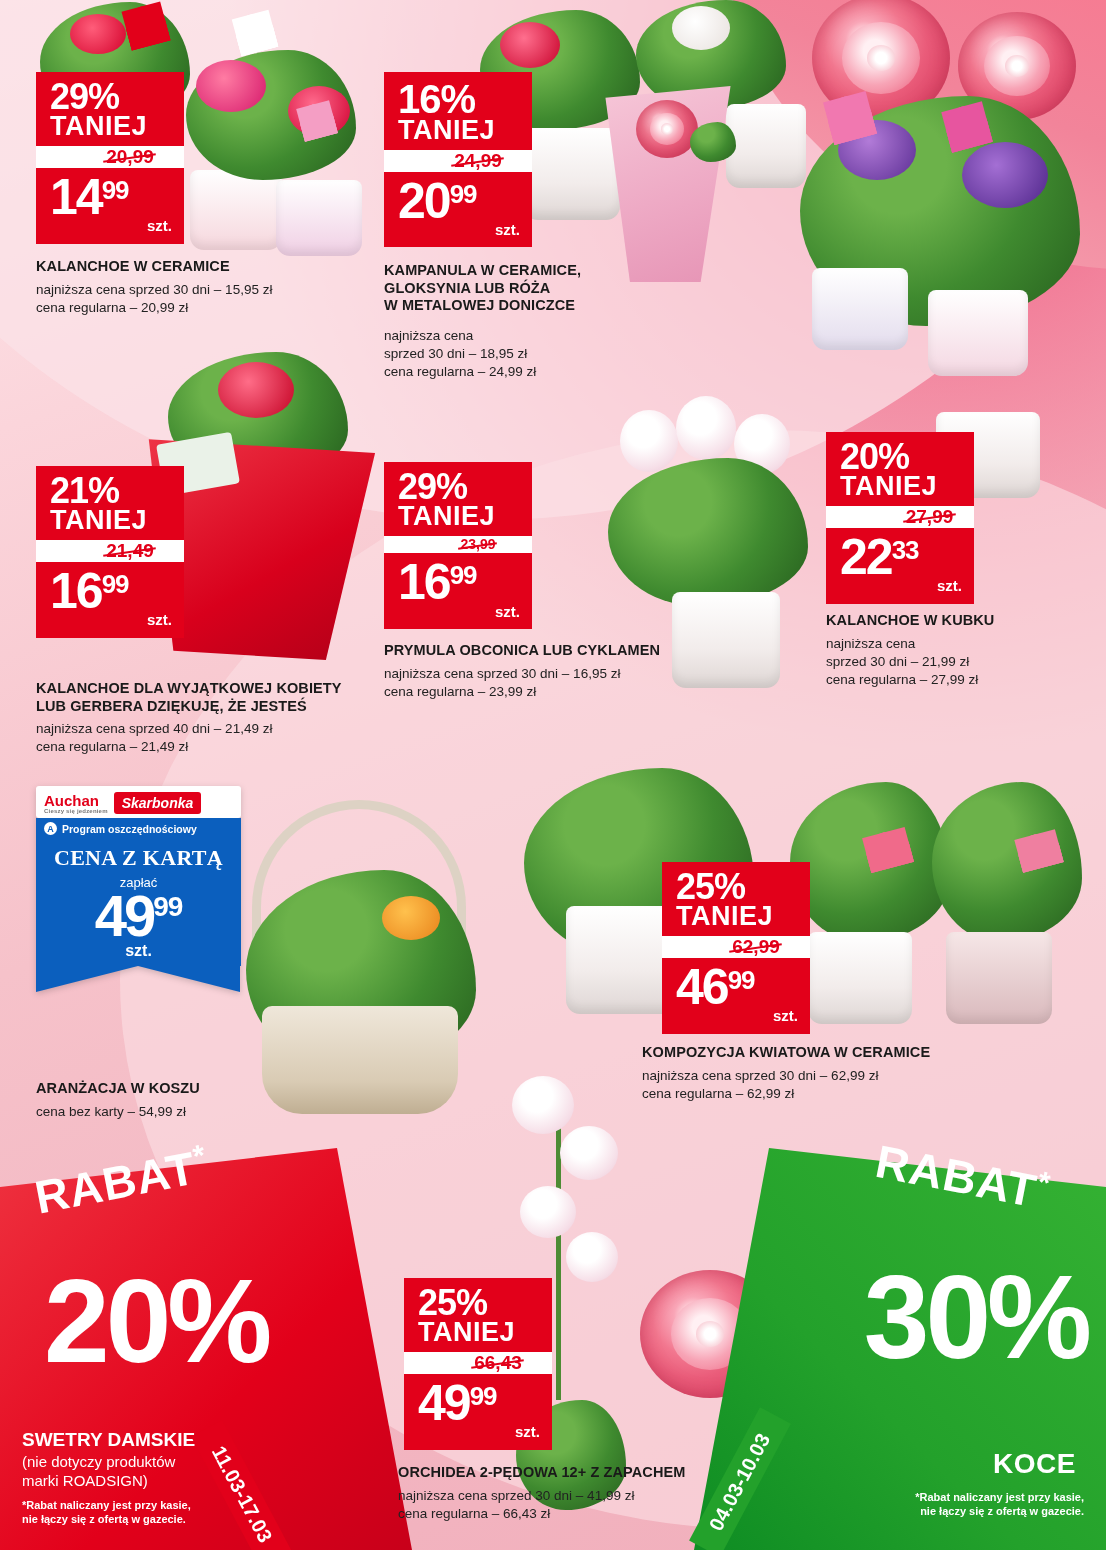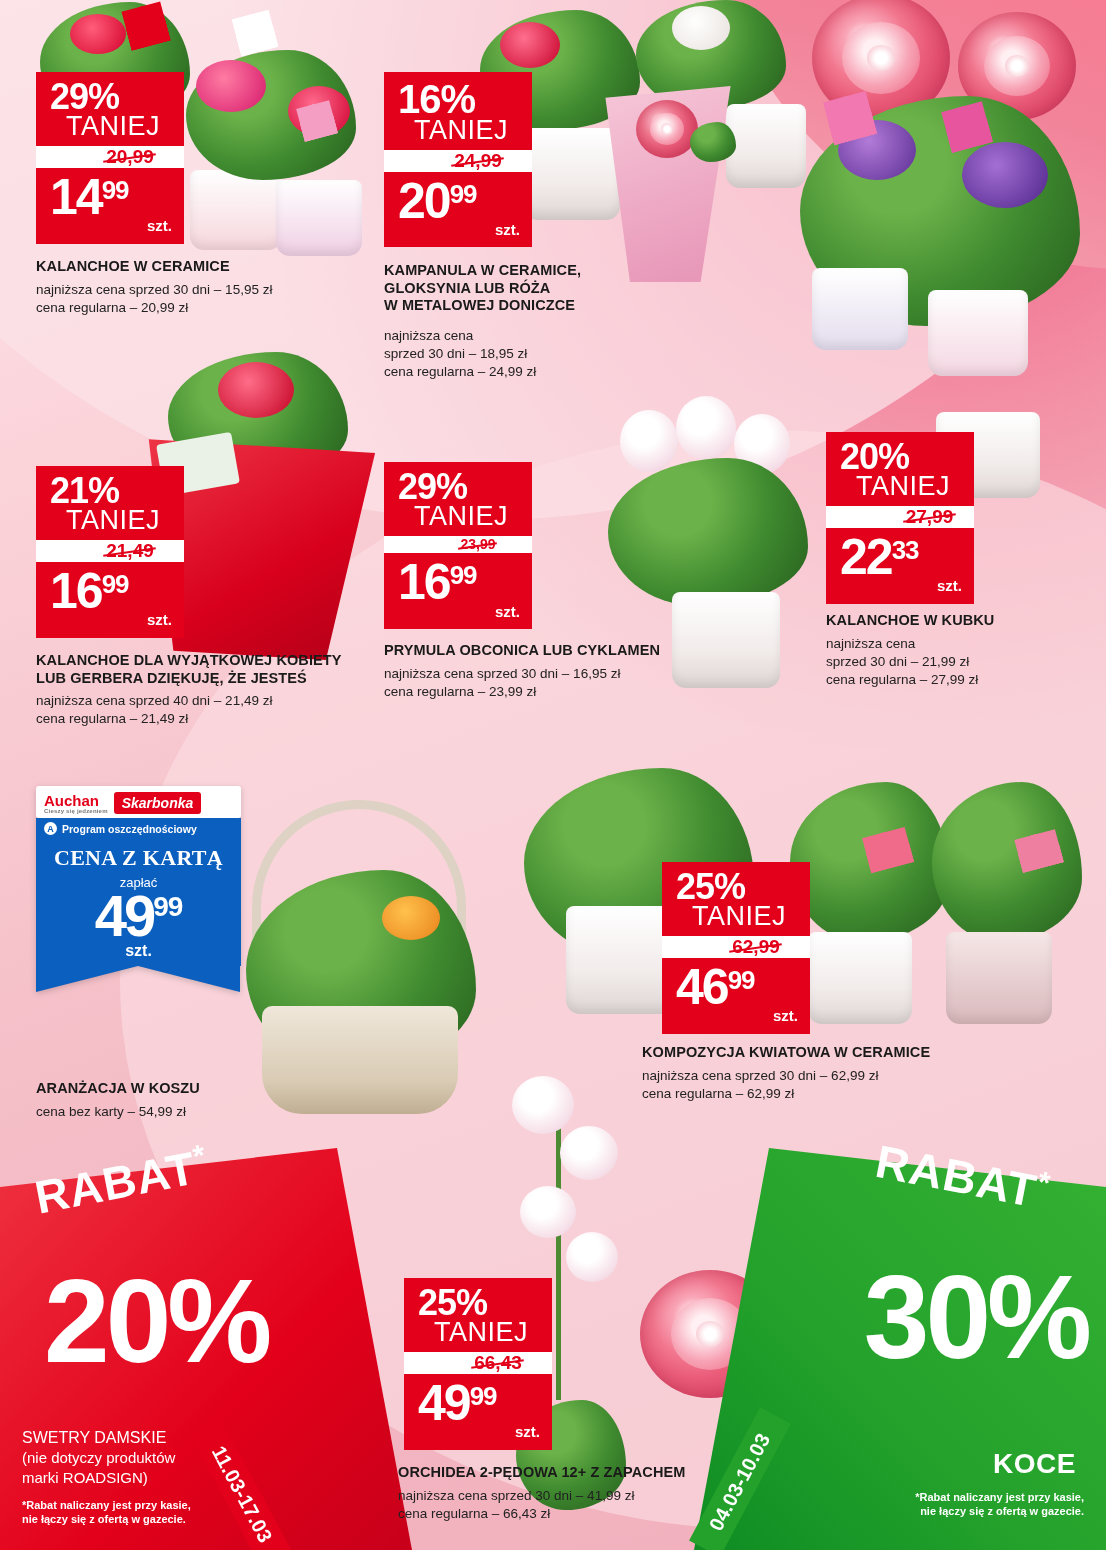--- a/index.html
+++ b/index.html
@@ -93,23 +93,22 @@
     background: #e2001a;
     color: #fff;
     padding: 8px 12px 10px 14px;
     line-height: .95;
   }
   .badge .pct {
     font-weight: 800;
     letter-spacing: -1px;
   }
   .badge .taniej {
-    font-weight: 400;
+    font-weight: 700;
     letter-spacing: .5px;
-    margin-left: 16px;
   }
   .badge .oldline {
     background: #fff;
     color: #e2001a;
     font-weight: 700;
     text-align: center;
     position: relative;
     margin: 6px -12px 6px -14px;
     padding: 2px 0;
   }
@@ -186,21 +185,21 @@
   .rabat-word .star { font-size:30px; vertical-align: super; }
   .big-pct {
     position:absolute; color:#fff; font-weight:800; font-size:118px; letter-spacing:-4px; line-height:1;
   }
   .ribbon-date {
     position:absolute; background:#e2001a; color:#fff; font-weight:800; font-size:20px;
     padding:6px 22px;
   }
   .ribbon-date.green { background:#23a12b; }
   .bottom-txt { position:absolute; color:#fff; }
-  .bottom-txt .t1 { font-weight:400; font-size:16px; text-transform:uppercase; line-height:1.25;}
+  .bottom-txt .t1 { font-weight:700; font-size:19px; text-transform:uppercase; line-height:1.25;}
   .bottom-txt .t2 { font-weight:400; font-size:15px; line-height:1.3; }
   .koce { position:absolute; color:#fff; font-weight:800; font-size:28px; letter-spacing:.5px;}
 </style>
 </head>
 <body>
 
 <div id="page">
 
   <div class="bg-base"></div>
   <div class="bg-swoop"></div>
@@ -312,21 +311,21 @@
   <div class="badge" style="left:36px;top:466px;width:148px;">
     <div class="pct" style="font-size:36px;">21%</div>
     <div class="taniej" style="font-size:27px;">TANIEJ</div>
     <div class="oldline" style="font-size:19px;"><span>21,49</span></div>
     <div class="newprice" style="font-size:50px;">
       <span>16</span>
         <span class="dec">99</span>
     </div>
     <div class="szt" style="font-size:15px;">szt.</div>
   </div>
-  <div class="prod" style="left:36px;top:652px;width:345px;">
+  <div class="prod" style="left:36px;top:680px;width:345px;">
     <div class="title" style="white-space:pre-line;">KALANCHOE DLA WYJĄTKOWEJ KOBIETY
 LUB GERBERA DZIĘKUJĘ, ŻE JESTEŚ</div>
     <div class="sub" style="white-space:pre-line;">najniższa cena sprzed 40 dni – 21,49 zł
 cena regularna – 21,49 zł</div>
   </div>
 
   <div class="badge" style="left:384px;top:462px;width:148px;">
     <div class="pct" style="font-size:36px;">29%</div>
     <div class="taniej" style="font-size:27px;">TANIEJ</div>
     <div class="oldline" style="font-size:14px;"><span>23,99</span></div>

